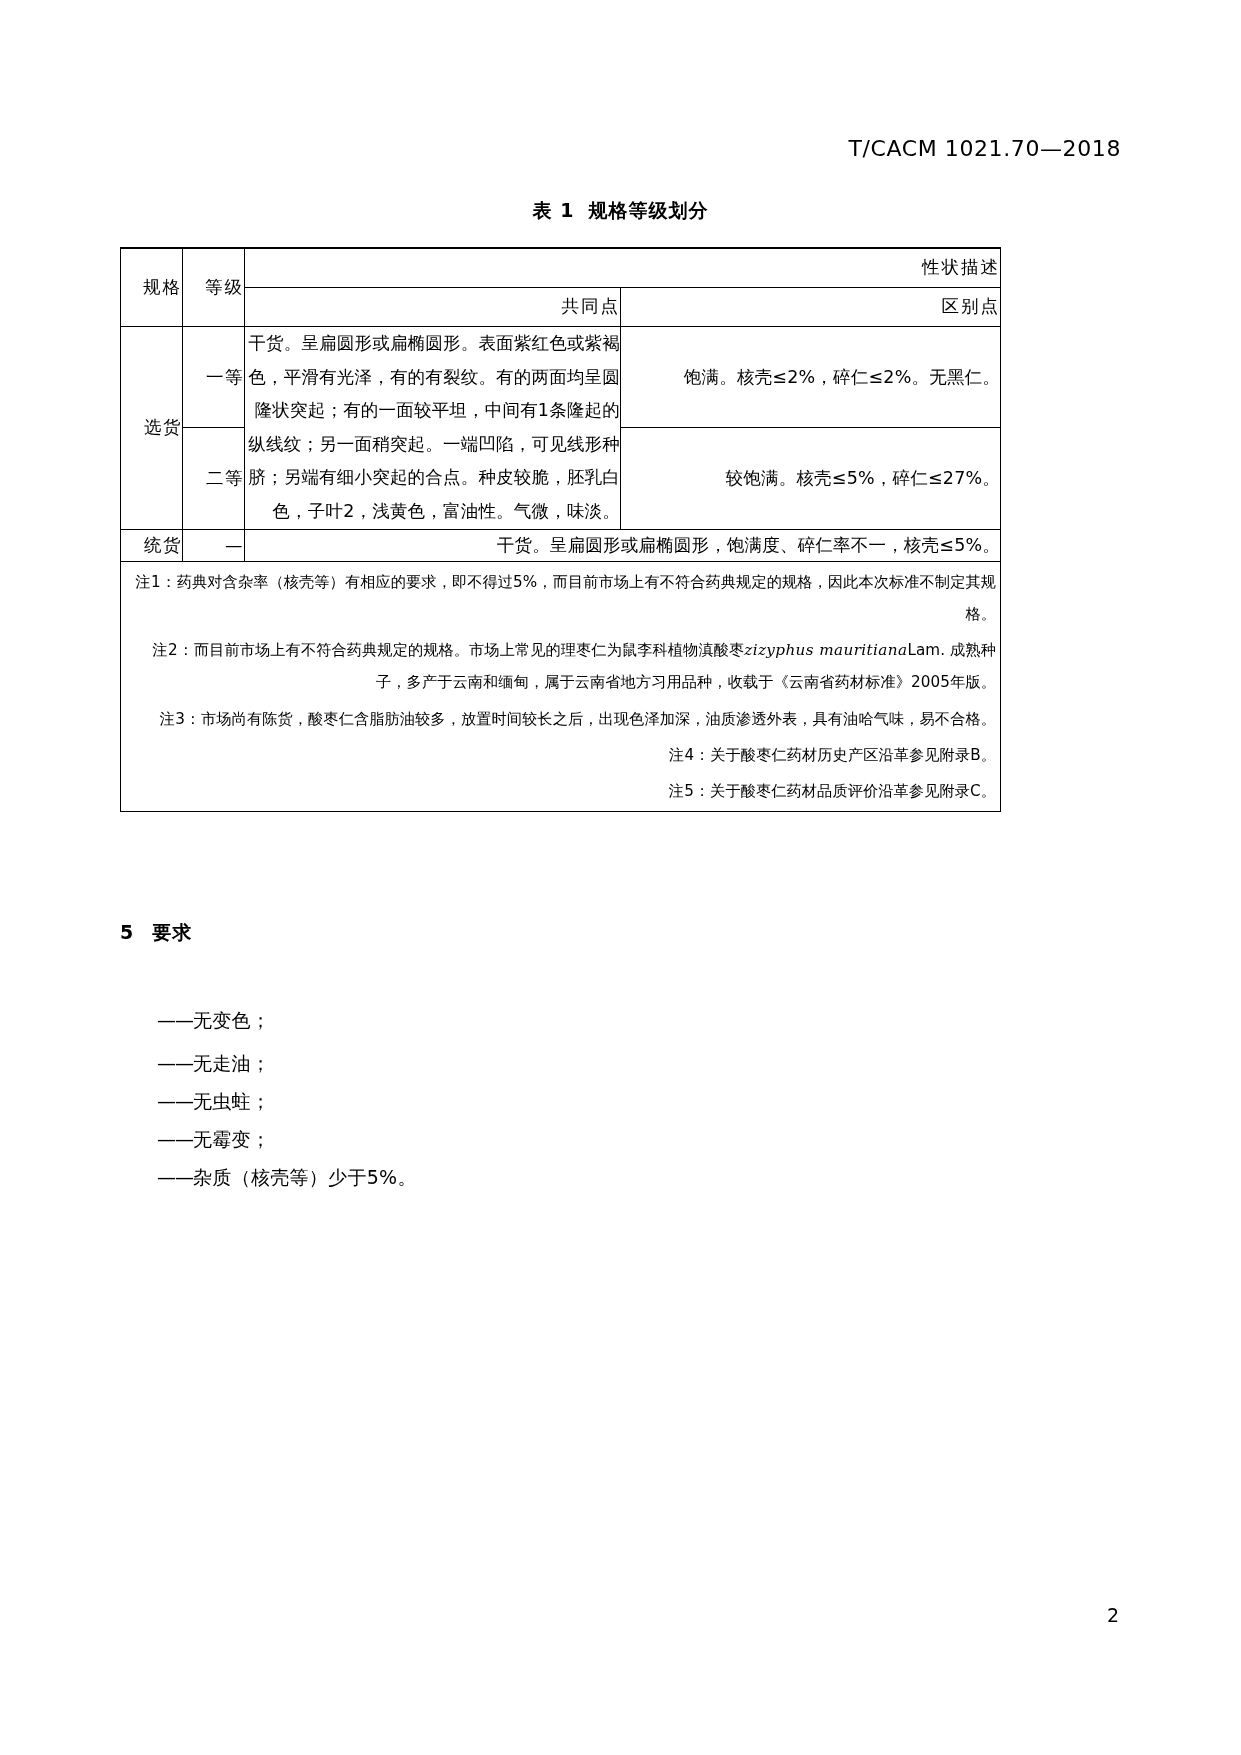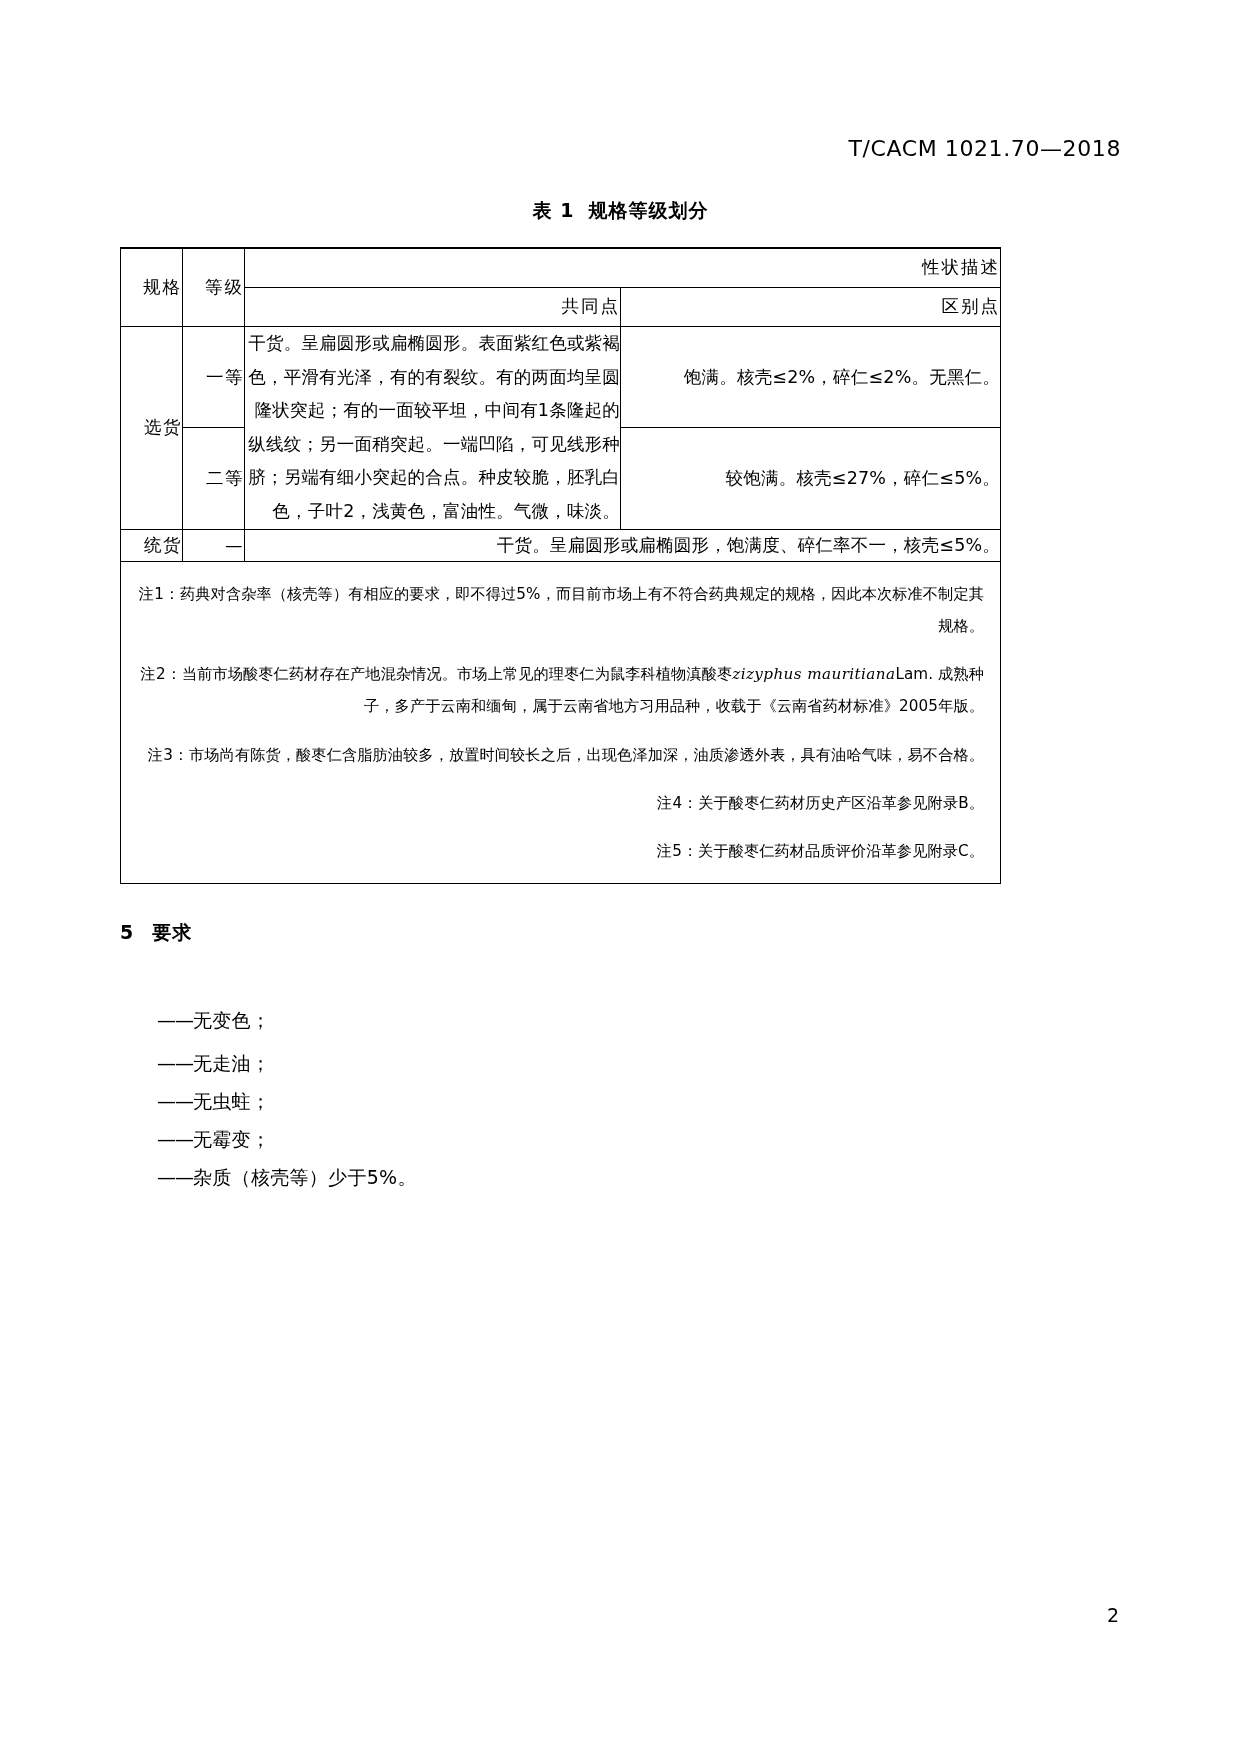--- a/index.html
+++ b/index.html
@@ -107,21 +107,21 @@
 
   
   .notes-cell {
     padding: 9px 12px 11px 14px;
     font-size: 15.2px;
     line-height: 2.12;
     text-align: justify;
     text-justify: inter-ideograph;
   }
   .note-line {
-    margin: 16px;
+    margin: 4px;
     letter-spacing: 0.1px;
   }
   .note-label { letter-spacing: 0.5px; }
   .sci-name {
     font-style: italic;
     font-family: "DejaVu Serif", "Liberation Serif", serif;
     letter-spacing: 0.4px;
   }
 
   
@@ -188,34 +188,34 @@
       </tr>
 
       <tr>
         <td class="cell-center" rowspan="2">选货</td>
         <td class="cell-center">一等</td>
         <td class="cell-body" rowspan="2">干货。呈扁圆形或扁椭圆形。表面紫红色或紫褐色，平滑有光泽，有的有裂纹。有的两面均呈圆隆状突起；有的一面较平坦，中间有1条隆起的纵线纹；另一面稍突起。一端凹陷，可见线形种脐；另端有细小突起的合点。种皮较脆，胚乳白色，子叶2，浅黄色，富油性。气微，味淡。</td>
         <td class="cell-diff">饱满。核壳≤2%，碎仁≤2%。无黑仁。</td>
       </tr>
       <tr>
         <td class="cell-center">二等</td>
-        <td class="cell-diff">较饱满。核壳≤27%，碎仁≤5%。</td>
+        <td class="cell-diff">较饱满。核壳≤5%，碎仁≤27%。</td>
       </tr>
 
       <tr>
         <td class="cell-center">统货</td>
         <td class="cell-center">—</td>
         <td class="cell-tong" colspan="2">干货。呈扁圆形或扁椭圆形，饱满度、碎仁率不一，核壳≤5%。</td>
       </tr>
 
       <tr>
         <td class="notes-cell" colspan="4">
           <p class="note-line"><span class="note-label">注1：</span><span>药典对含杂率（核壳等）有相应的要求，即不得过5%，而目前市场上有不符合药典规定的规格，因此本次标准不制定其规格。</span></p>
 
-          <p class="note-line"><span class="note-label">注2：</span><span>当前市场酸枣仁药材存在产地混杂情况。市场上常见的理枣仁为鼠李科植物滇酸枣</span><span class="sci-name">zizyphus mauritiana</span><span>Lam. 成熟种子，多产于云南和缅甸，属于云南省地方习用品种，收载于《云南省药材标准》2005年版。</span></p>
+          <p class="note-line"><span class="note-label">注2：</span><span>而目前市场上有不符合药典规定的规格。市场上常见的理枣仁为鼠李科植物滇酸枣</span><span class="sci-name">zizyphus mauritiana</span><span>Lam. 成熟种子，多产于云南和缅甸，属于云南省地方习用品种，收载于《云南省药材标准》2005年版。</span></p>
 
           <p class="note-line"><span class="note-label">注3：</span><span>市场尚有陈货，酸枣仁含脂肪油较多，放置时间较长之后，出现色泽加深，油质渗透外表，具有油哈气味，易不合格。</span></p>
 
           <p class="note-line"><span class="note-label">注4：</span><span>关于酸枣仁药材历史产区沿革参见附录B。</span></p>
 
           <p class="note-line"><span class="note-label">注5：</span><span>关于酸枣仁药材品质评价沿革参见附录C。</span></p>
         </td>
       </tr>
     </tbody>
   </table>

